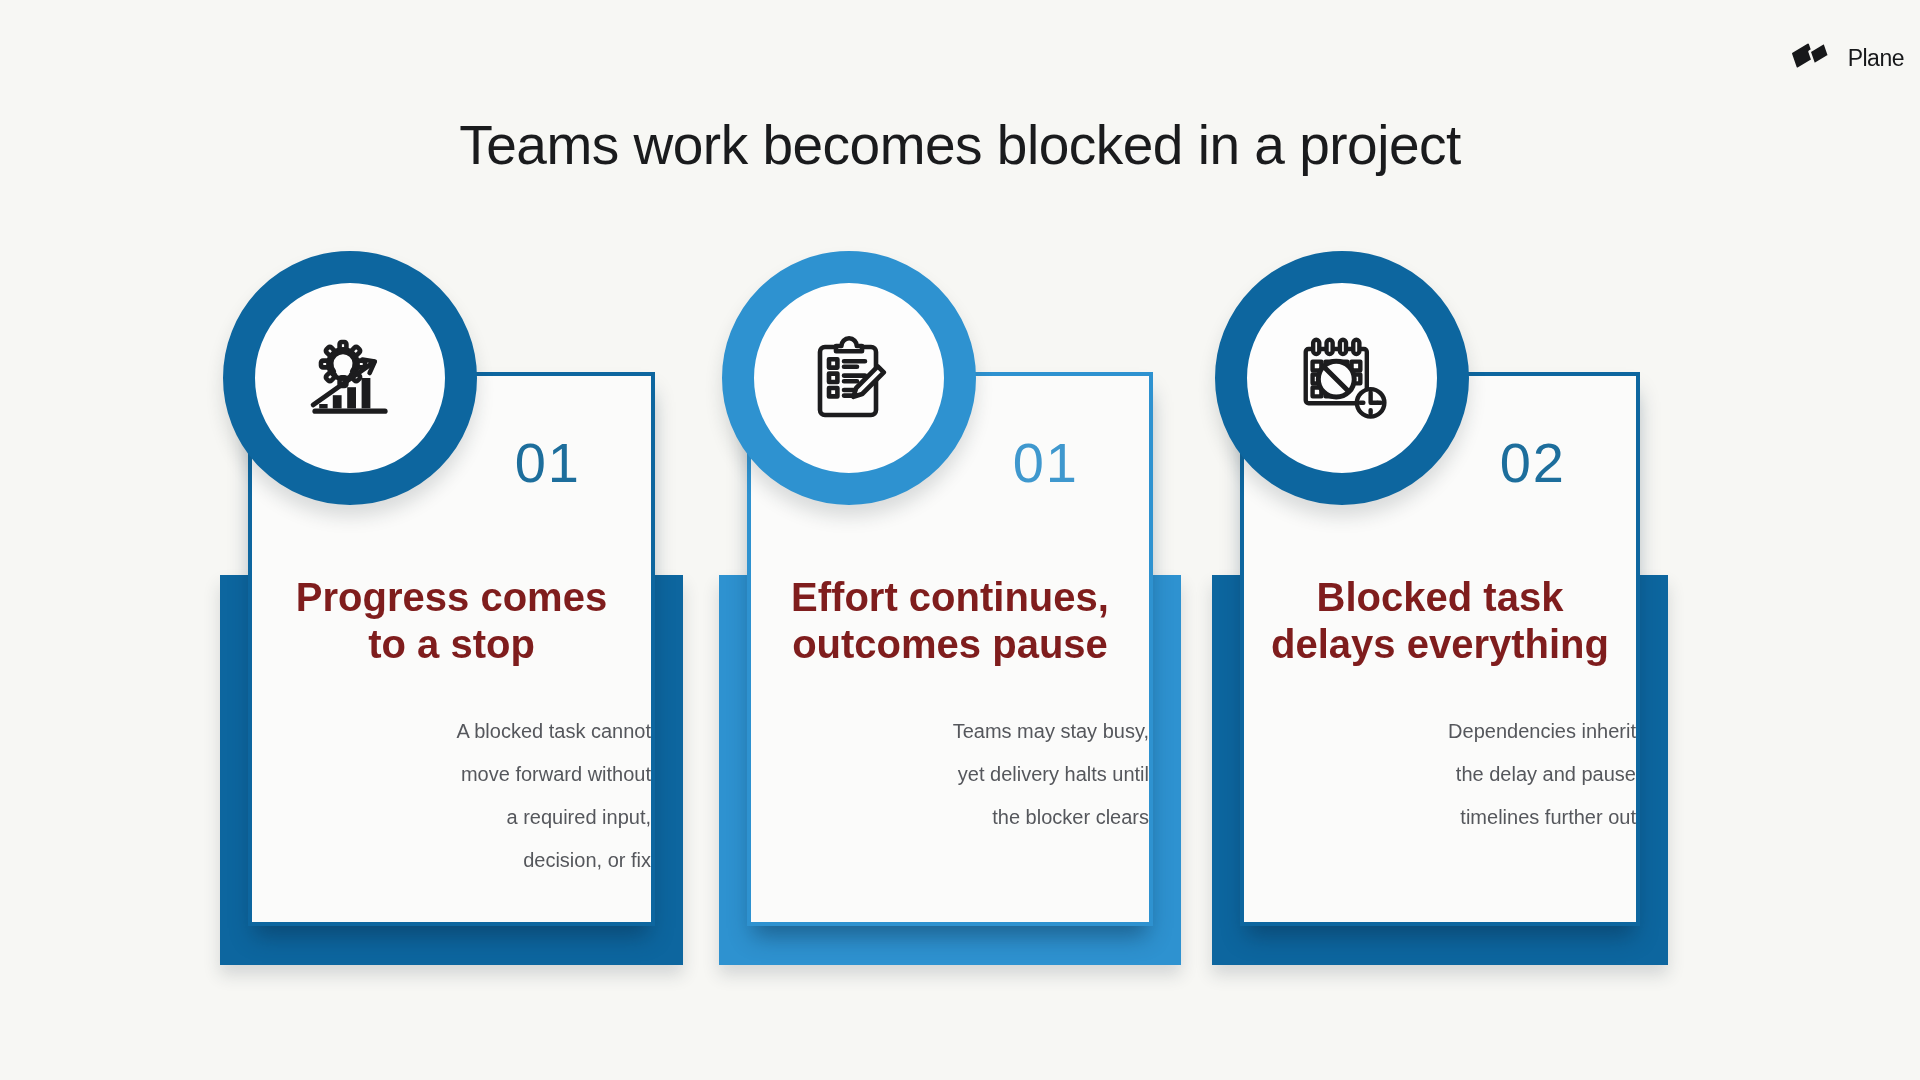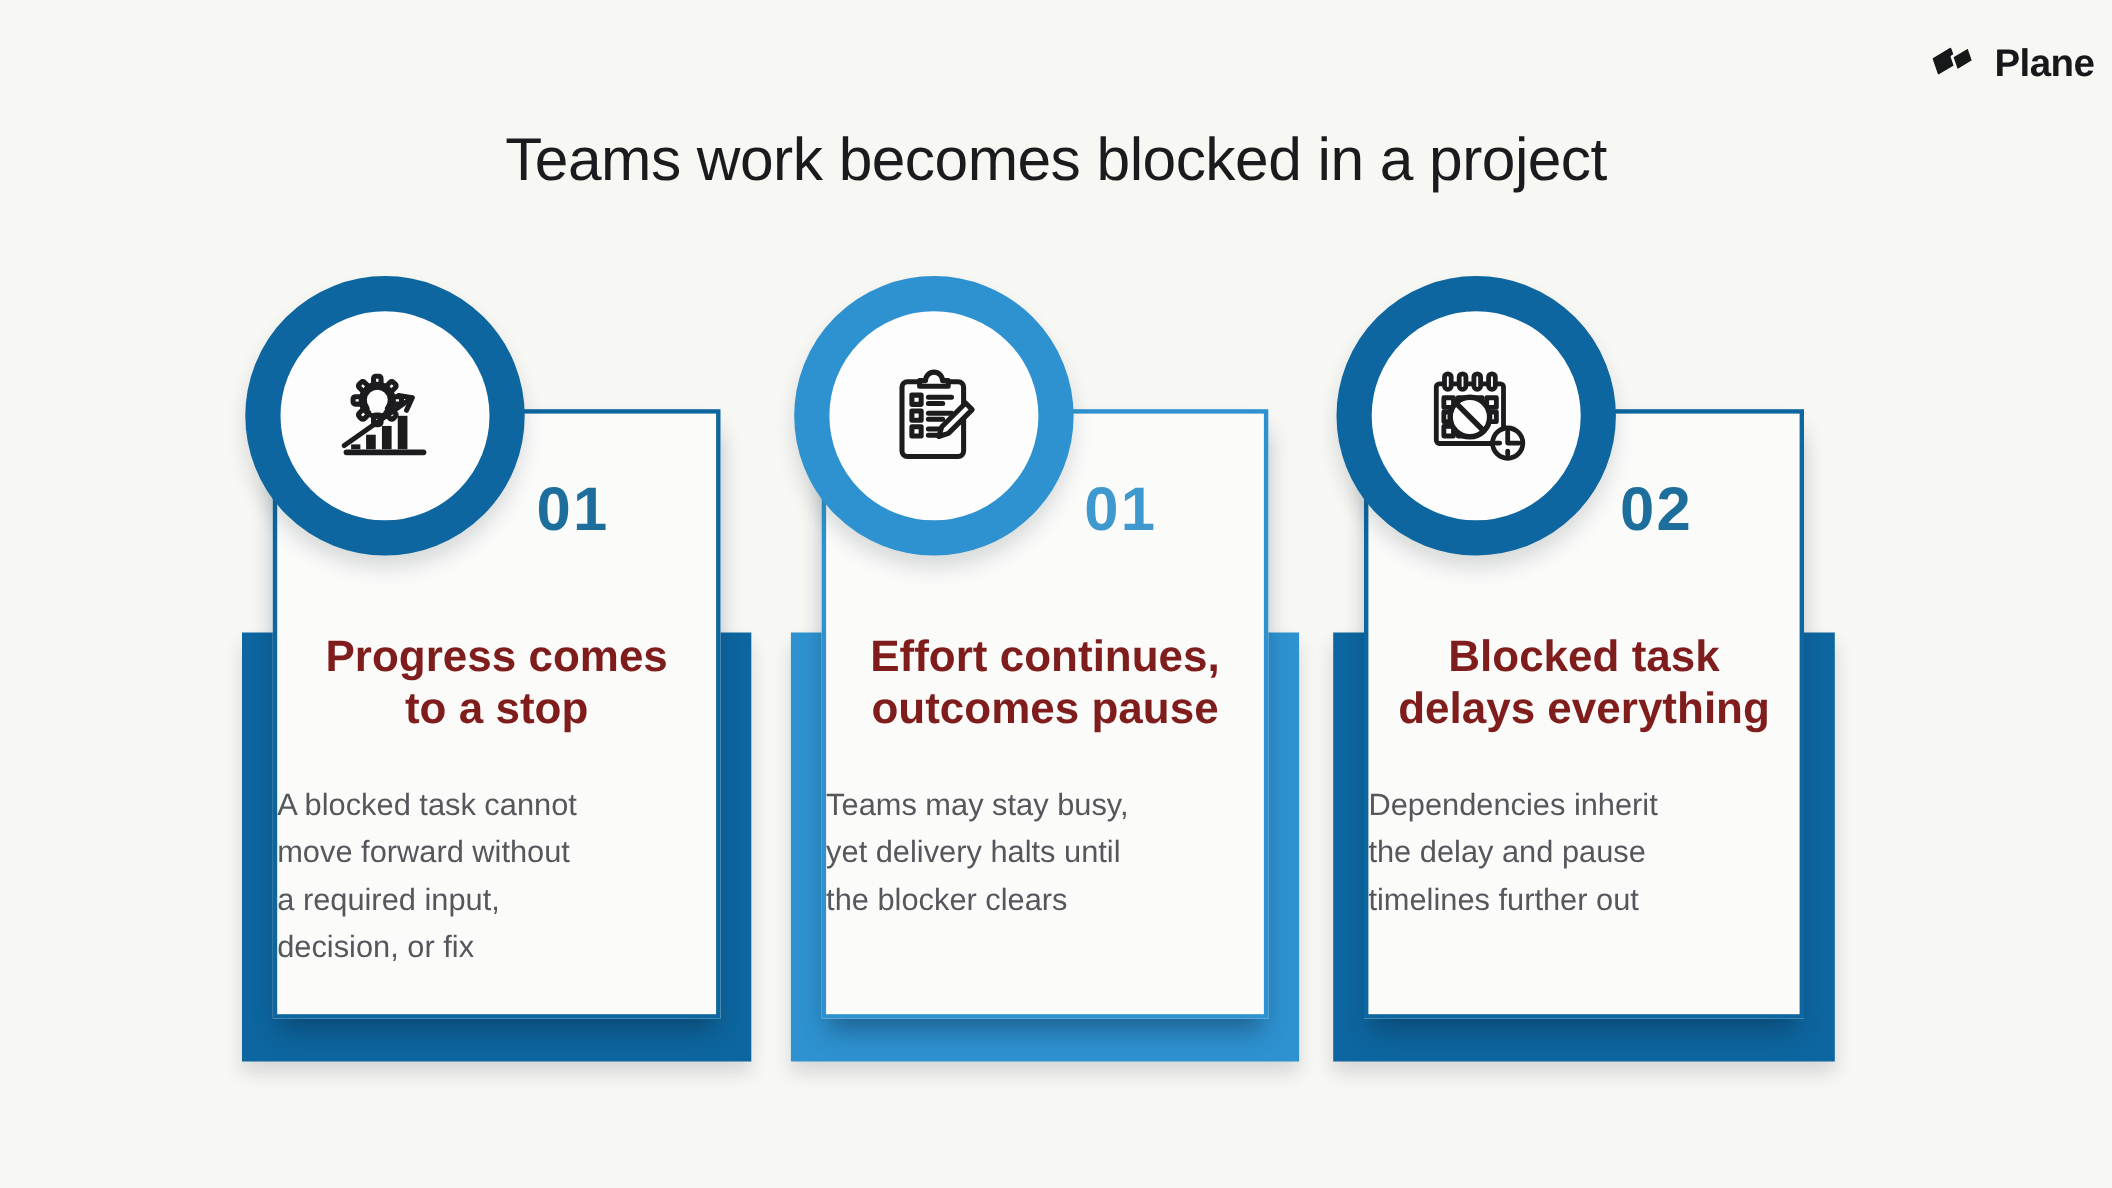--- a/index.html
+++ b/index.html
@@ -3,21 +3,21 @@
 <meta charset="utf-8">
 <style>
   html,body{margin:0;padding:0;background:#e9e9e9}
   .page{position:relative;width:1920px;height:1080px;overflow:hidden;
         background:var(--background,#F7F7F4);
         font-family:"Liberation Sans",sans-serif;color:#1a1b1d}
 
   
   .logo{position:absolute;top:36px;right:16px;display:flex;align-items:center;gap:9px}
   .logo svg{display:block}
-  .wordmark{font-size:35px;font-weight:700;letter-spacing:-0.5px;color:#17181a}
+  .wordmark{font-size:23px;font-weight:400;letter-spacing:-0.5px;color:#17181a}
 
   
   .main-title{position:absolute;top:110px;left:0;width:100%;text-align:center;
               font-size:55px;line-height:1.3;font-weight:500;letter-spacing:-0.5px;color:#1a1b1d}
 
   
   .card{position:absolute;top:372px;height:554px}
   .card.c1{left:248px;width:407px}
   .card.c2{left:747px;width:406px}
   .card.c3{left:1240px;width:400px}
@@ -26,26 +26,26 @@
 
   .shadow-box{position:absolute;left:-28px;right:-28px;top:203px;height:390px;
               background:var(--accent);box-shadow:0 10px 16px rgba(40,50,60,.16)}
   .panel{position:absolute;inset:0;box-sizing:border-box;background:#FBFBFA;
          border:4px solid var(--accent);
          box-shadow:0 16px 22px -6px rgba(8,40,66,.45)}
   .ring{position:absolute;left:-25px;top:-121px;width:190px;height:190px;border-radius:50%;
         border:32px solid var(--accent);background:#FDFDFD;
         box-shadow:0 12px 18px rgba(30,40,50,.15);
         display:flex;align-items:center;justify-content:center}
-  .num{position:absolute;top:54px;right:0;padding-right:97px;
-       font-size:56px;font-weight:700;letter-spacing:2px;color:var(--num)}
+  .num{position:absolute;top:54px;right:0;padding-right:70px;
+       font-size:56px;font-weight:400;letter-spacing:2px;color:var(--num)}
   .card-title{position:absolute;top:198px;left:0;width:100%;text-align:center;
               font-size:40px;line-height:47px;font-weight:700;color:#7f1d1d;white-space:pre-line}
-  .card-desc{position:absolute;top:334px;left:0;width:100%;text-align:left;
-             font-size:28px;line-height:43px;font-weight:400;color:#55575C;white-space:pre-line}
+  .card-desc{position:absolute;top:334px;left:0;width:100%;text-align:right;
+             font-size:20px;line-height:43px;font-weight:400;color:#55575C;white-space:pre-line}
 
   .icon{stroke:#1c1c1e;fill:none;stroke-width:2.3;stroke-linecap:round;stroke-linejoin:round}
   .icon .fillsolid{fill:#1c1c1e;stroke:none}
   .icon .whitefill{fill:#FDFDFD}
 </style>
 </head>
 <body>
 
 <div class="page">
 

